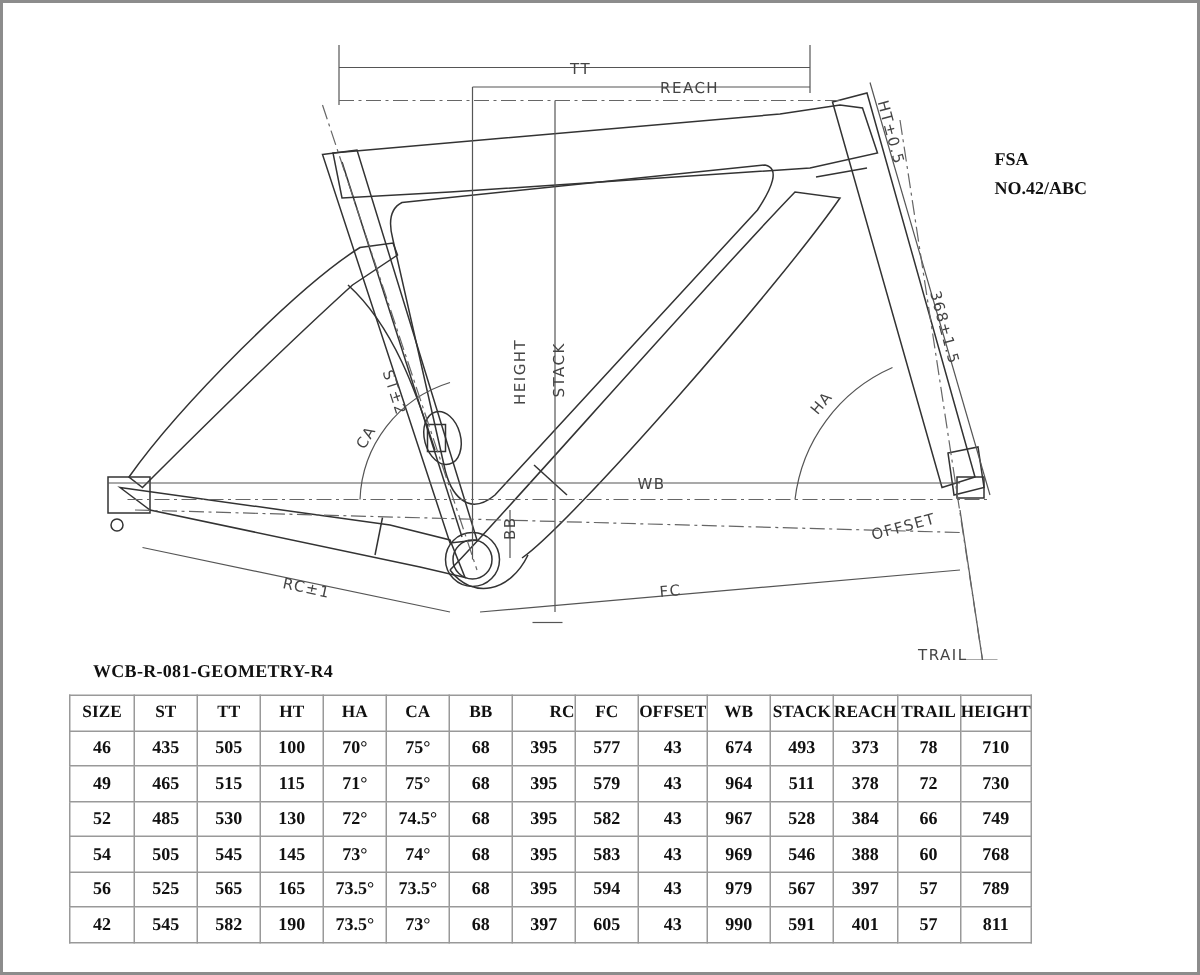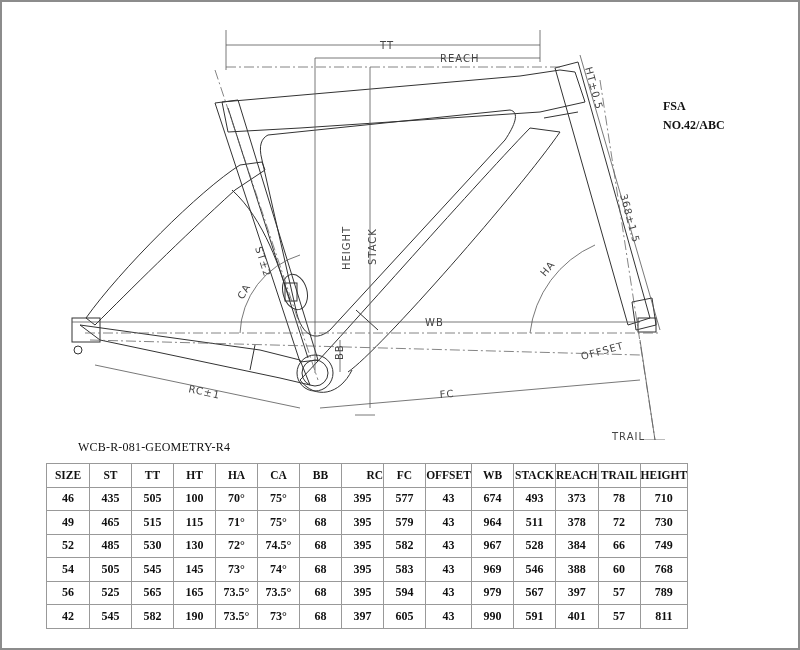--- a/index.html
+++ b/index.html
@@ -2,21 +2,21 @@
 <html><head>
 <meta charset="utf-8">
 <style>
   html, body { margin:0; padding:0; background:#fff; }
   body { width:800px; height:650px; position:relative; overflow:hidden;
          font-family:"Liberation Serif", "DejaVu Serif", serif; color:#111; }
   .frame-border { position:absolute; left:0; top:0; width:796px; height:646px;
                   border:2px solid #8c8c8c; box-sizing:content-box; pointer-events:none; }
   #drawing { position:absolute; left:0; top:0; width:800px; height:440px; }
   #drawing text { font-family:"DejaVu Sans", sans-serif; font-size:10px; fill:#444; letter-spacing:1px; }
-  .model-title { position:absolute; left:78px; top:440px; font-size:12px; font-weight:normal;
+  .model-title { position:absolute; left:62px; top:440px; font-size:12px; font-weight:bold;
                  font-family:"Liberation Serif", serif; letter-spacing:0.2px; }
   .spec-note { position:absolute; left:615px; top:97px; font-size:12px; line-height:19px;
                font-family:"Liberation Serif", serif; font-weight:bold;margin-left:48px; }
   table.geo { position:absolute; left:46px; top:463px; border-collapse:collapse;
               font-family:"Liberation Serif", serif; font-weight:bold; }
   table.geo th, table.geo td { border:1px solid #999; height:22.5px; padding:0;
               text-align:center; font-size:12px; }
   table.geo th { font-size:11.5px; }
 </style>
 </head>

